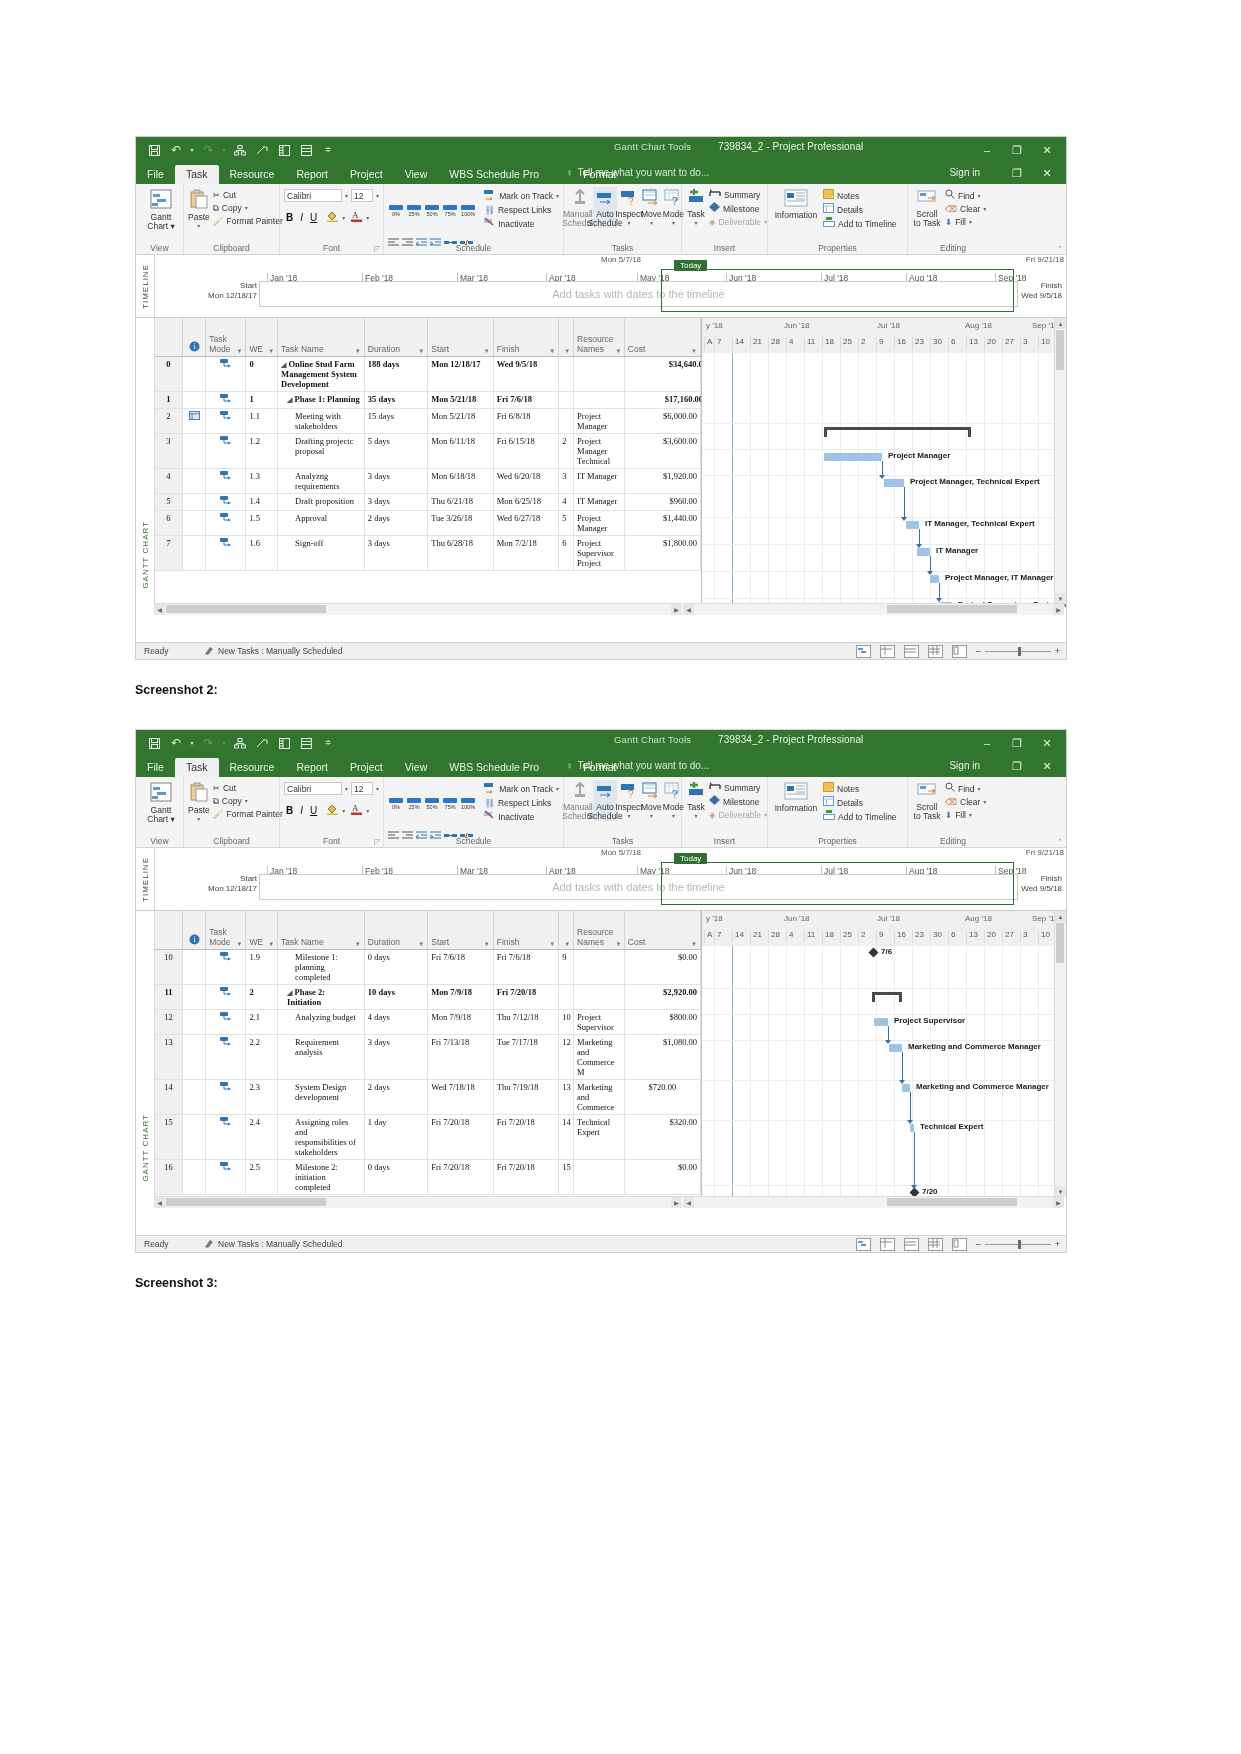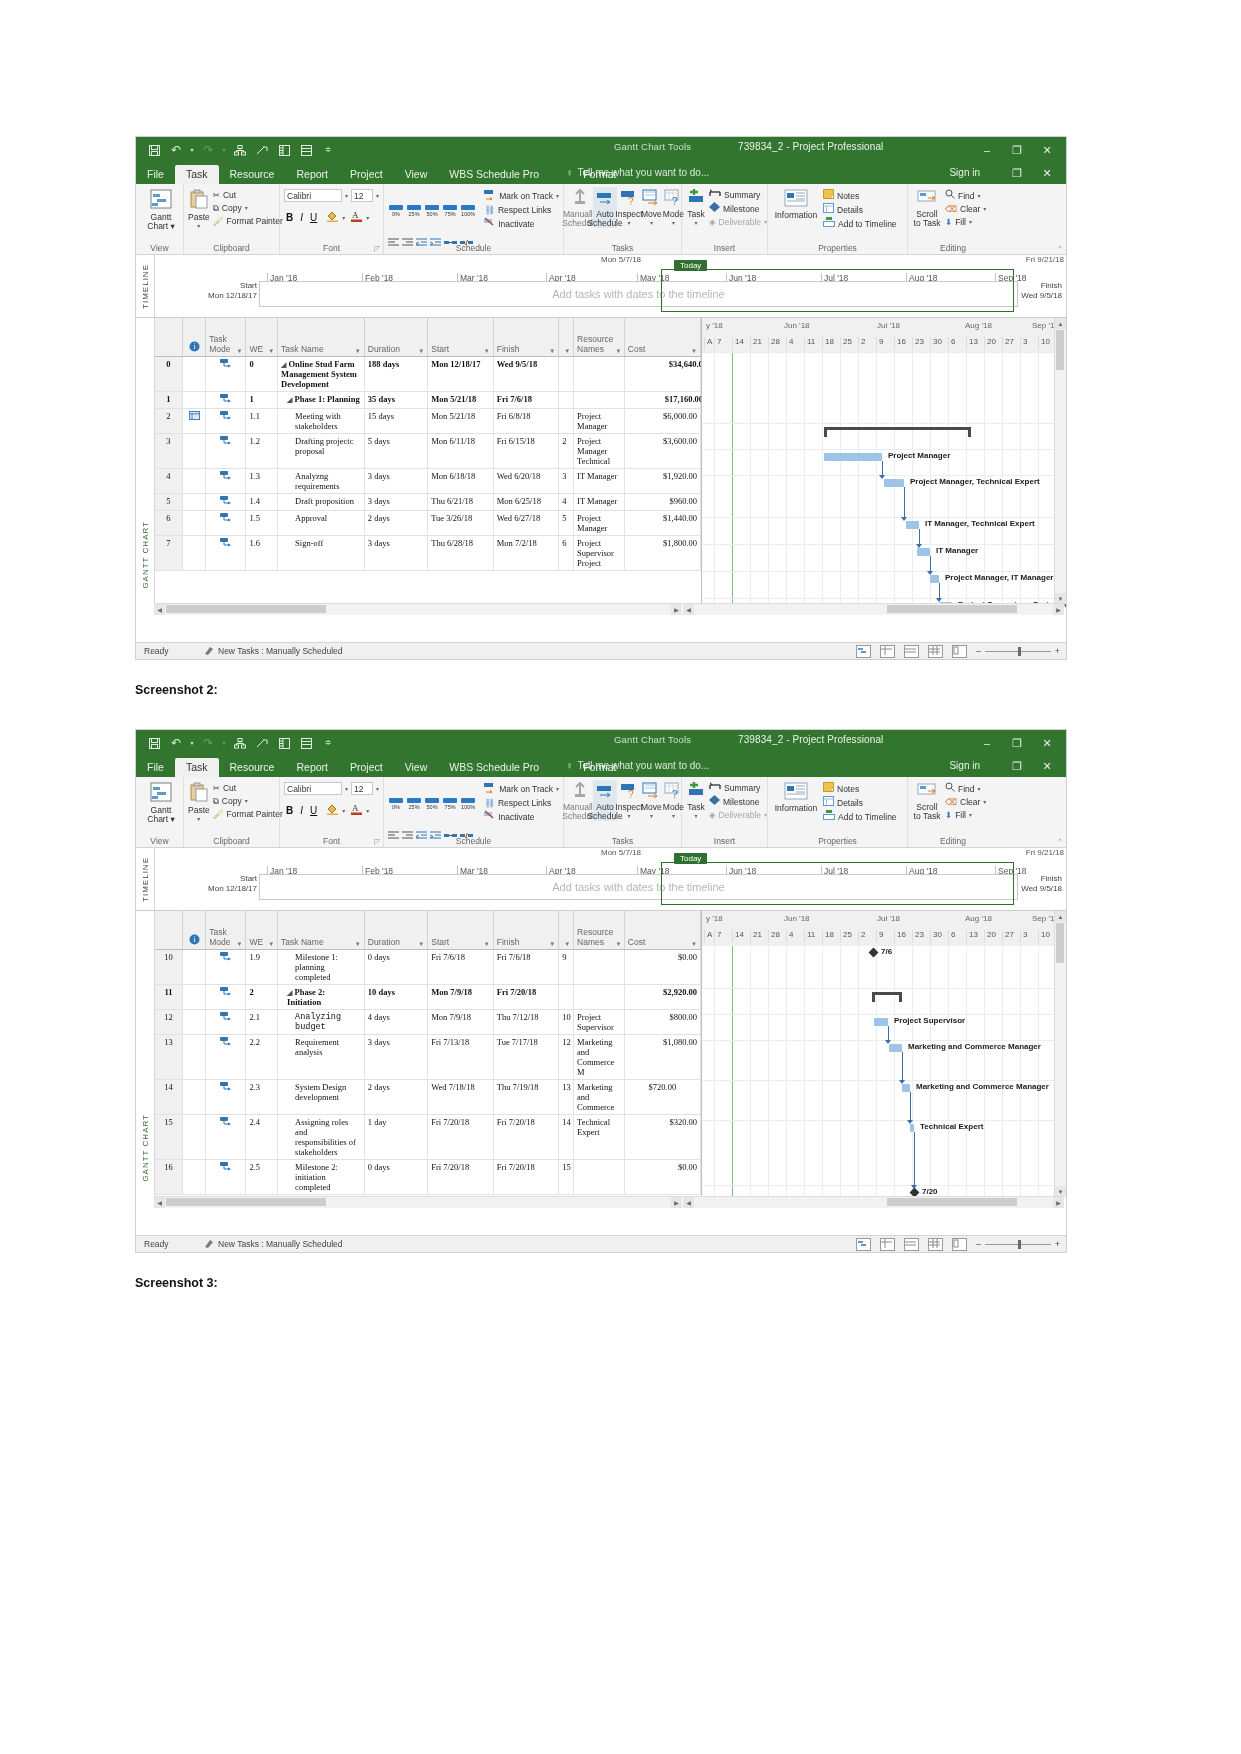--- a/index.html
+++ b/index.html
@@ -10,21 +10,21 @@
   .win{position:absolute;left:135px;width:930px;background:#fff;border:1px solid #d0d0d0;box-shadow:0 0 0 0 #fff;}
   .win.s1{top:136px;height:522px;}
   .win.s2{top:729px;height:522px;}
 
   
   .titlebar{height:26px;background:#31752f;position:relative;display:flex;align-items:center;}
   .qat{display:flex;align-items:center;gap:2px;padding-left:8px;}
   .qicon{width:20px;height:18px;display:flex;align-items:center;justify-content:center;color:#dfe9df;font-size:12px;line-height:1;}
   .qicon svg{display:block;}
   .tb-ctx{position:absolute;left:478px;top:4px;font-size:9.5px;color:#cfe0cd;letter-spacing:.2px;}
-  .tb-title{position:absolute;left:602px;top:4px;font-size:10px;color:#eaf3e9;letter-spacing:.1px;}
+  .tb-title{position:absolute;left:582px;top:4px;font-size:10px;color:#eaf3e9;letter-spacing:.1px;}
   .wctl{position:absolute;right:4px;top:0;height:26px;display:flex;align-items:center;}
   .wctl span{width:30px;height:26px;display:flex;align-items:center;justify-content:center;color:#e6f0e5;font-size:11px;}
 
   
   .tabstrip{height:21px;background:#31752f;position:relative;display:flex;align-items:flex-end;}
   .tabstrip .tab{font-size:10.5px;color:#eaf3e9;padding:3px 11px 4px 11px;line-height:12px;}
   .tabstrip .tab.active{background:#f0f0f0;color:#333;font-weight:normal;border-radius:2px 2px 0 0;}
   .tabstrip .tab.ctxfmt{color:#ffffff;}
   .tellme{position:absolute;left:430px;top:4px;font-size:10px;color:#dbe9da;display:flex;align-items:center;gap:4px;}
   .signin{position:absolute;right:86px;top:4px;font-size:10px;color:#eaf3e9;}
@@ -1508,21 +1508,21 @@
               </tr>
               <tr>
                 <td class="idc">12</td>
                 <td style="text-align:center;"></td>
                 <td style="text-align:center;"><span class="tmicon"><svg width="12" height="10" viewBox="0 0 12 10">
                       <rect x="0" y="0" width="8" height="4" rx="1" fill="#2e75b6"></rect>
                       <path d="M4 4 v3 h5" stroke="#2e75b6" fill="none"></path>
                       <path d="M8 5.5 L11 7 L8 8.5Z" fill="#2e75b6"></path>
                     </svg></span></td>
                 <td>2.1</td>
-                <td style="padding-left:17px;font-family:Liberation Mono, monospace;">Analyzing budget</td>
+                <td style="padding-left:17px;">Analyzing budget</td>
                 <td>4 days</td>
                 <td>Mon 7/9/18</td>
                 <td>Thu 7/12/18</td>
                 <td>10</td>
                 <td>Project Supervisor</td>
                 <td style="text-align:right;">$800.00</td>
               </tr>
               <tr>
                 <td class="idc">13</td>
                 <td style="text-align:center;"></td>

